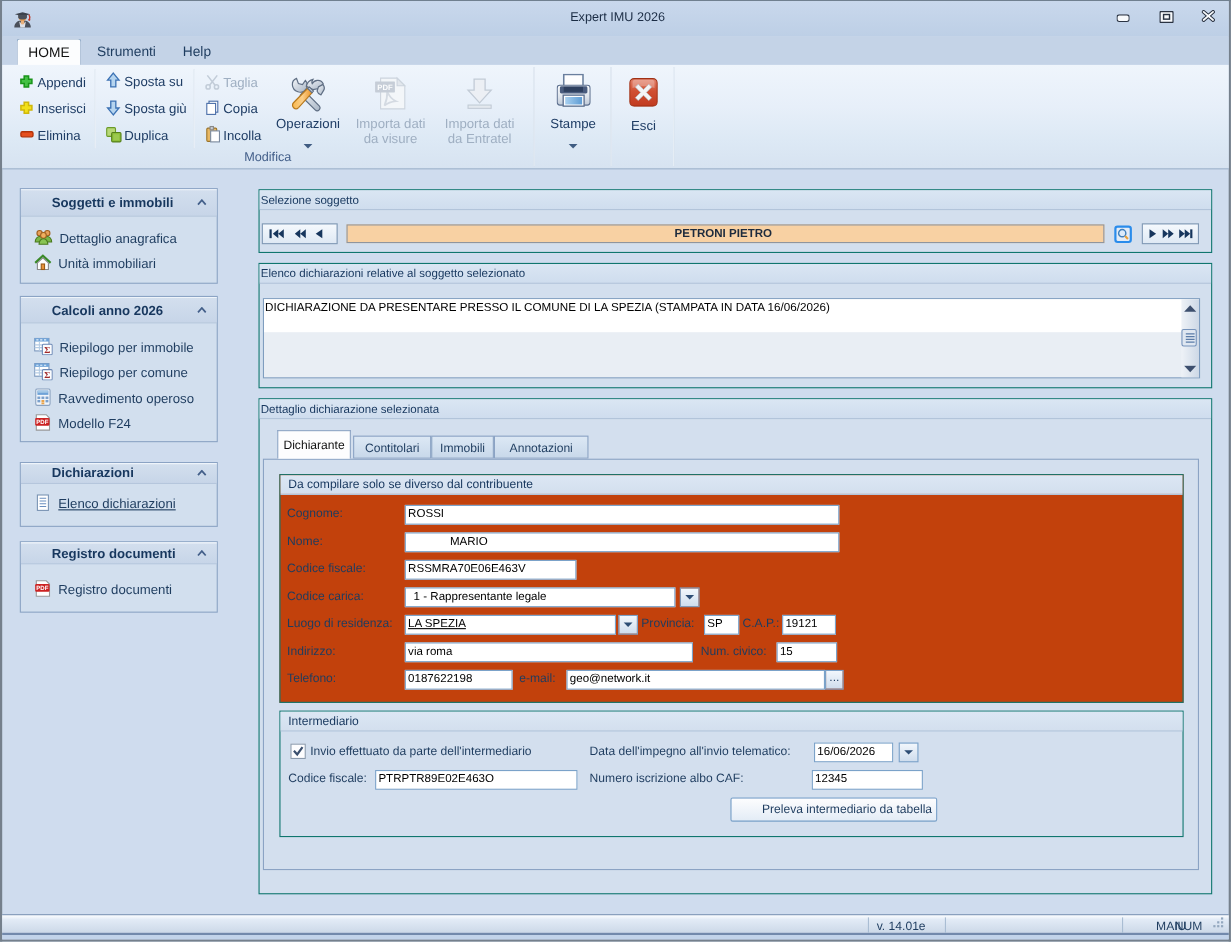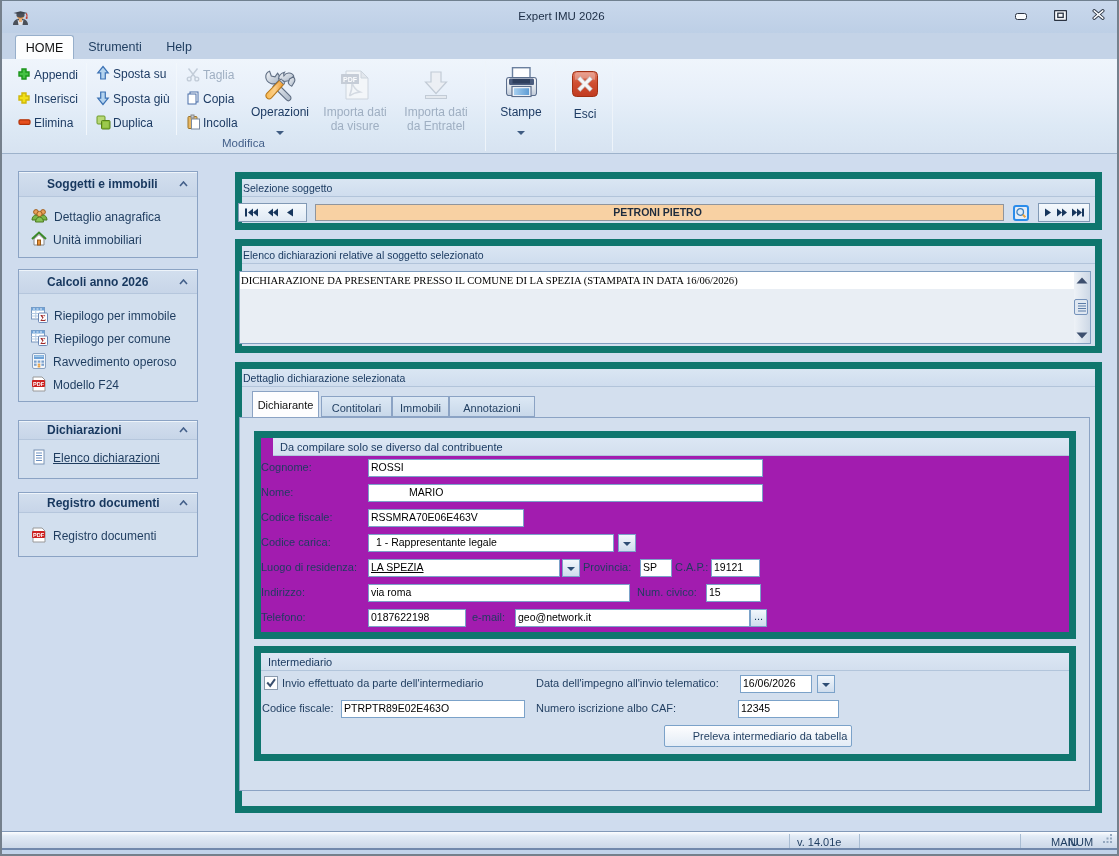--- a/index.html
+++ b/index.html
@@ -43,21 +43,21 @@
 
 .sp { position:absolute; left:16px; width:180px; background:#d2dfee; border:1px solid #8ba3c4; }
 .sp-h { position:relative; background:linear-gradient(#d3dfee,#c7d5e8);
   border-bottom:1px solid #b5c6dc; text-align:left; padding-left:28px; font-size:12px; font-weight:bold;
   color:#17375e; box-shadow:inset 0 1px 0 #eef4fa; }
 .sp-h .car { position:absolute; right:9px; top:50%; margin-top:-3px; }
 .sp-item { position:absolute; left:29px; height:23px; font-size:12px; color:#1e3c5f;
   line-height:23px; white-space:nowrap; }
 .sp-item svg { vertical-align:-3px; margin-right:6px; }
 
-.gb { position:absolute; background:#d3dfee; border:7px solid #0f766e; }
+.gb { position:absolute; background:#d3dfee; border:1px solid #0f766e; }
 .gb-h { height:18px; background:linear-gradient(#dae6f3,#cfddee); border-bottom:1px solid #b2c4da;
   font-size:10.5px; color:#17375e; line-height:18px; padding-left:1px; }
 .lbl { position:absolute; font-size:11px; color:#1e3c5f; white-space:nowrap; }
 .inp { position:absolute; height:18px; background:#fff; border:1px solid #7ba2c9;
   font-size:10.5px; color:#000; line-height:14px; padding-left:2px; white-space:nowrap; }
 .combtn { position:absolute; width:18px; height:18px;
   background:linear-gradient(#f2f7fc,#cfdded); border:1px solid #7ba2c9; text-align:center; line-height:15px; }
 .combtn .dropar { border-top-color:#2d4d74; vertical-align:2px; }
 
 .navbox { position:absolute; background:linear-gradient(#f5f9fd,#dfe9f4);
@@ -364,21 +364,21 @@
           <path d="M33 4.5v8l5-4z M38 4.5v8l5-4z"></path>
           <rect x="43" y="4.5" width="2" height="8"></rect>
         </g>
       </svg>
     </div>
 
     <div class="gb" style="left:233px; top:238px; width:867px; height:114px;">
       <div class="gb-h">Elenco dichiarazioni relative al soggetto selezionato</div>
     </div>
     <div class="abs" style="left:237px; top:270px; width:852px; height:73px; background:#e9eef4; border:1px solid #7f9dbf;">
-      <div style="height:17px; background:#fff; font-size:10.6px; line-height:17px; padding-left:1px; color:#000;font-family:Liberation Serif, serif;">DICHIARAZIONE DA PRESENTARE PRESSO IL COMUNE DI LA SPEZIA (STAMPATA IN DATA 16/06/2026)</div>
+      <div style="height:30px; background:#fff; font-size:10.6px; line-height:17px; padding-left:1px; color:#000;">DICHIARAZIONE DA PRESENTARE PRESSO IL COMUNE DI LA SPEZIA (STAMPATA IN DATA 16/06/2026)</div>
     </div>
     <div class="abs" style="left:1072px; top:271px; width:16px; height:71px; background:linear-gradient(90deg,#eef2f7,#cdd8e6);">
       <svg style="position:absolute; left:2px; top:5px;" width="12" height="7" viewBox="0 0 12 7">
           <path d="M6 0.5 L11.5 6.5 H0.5z" fill="#3d4f6e"></path>
         </svg>
       <div style="position:absolute; left:0px; top:27px; width:14px; height:16px; background:#dfe7f1; border:1px solid #7693bb; border-radius:2px;">
         <svg width="14" height="14" viewBox="0 0 14 14">
             <path d="M3 3.5h8M3 6h8M3 8.5h8M3 11h8" stroke="#5b7ca8" stroke-width="1.2"></path>
           </svg>
       </div>
@@ -389,21 +389,21 @@
 
     <div class="gb" style="left:233px; top:361px; width:867px; height:451px;">
       <div class="gb-h">Dettaglio dichiarazione selezionata</div>
     </div>
     <div class="dtab active" style="left:250px; width:67px;">Dichiarante</div>
     <div class="dtab" style="left:319px; width:71px;">Contitolari</div>
     <div class="dtab" style="left:390px; width:57px;">Immobili</div>
     <div class="dtab" style="left:447px; width:86px;">Annotazioni</div>
     <div class="abs" style="left:237px; top:416px; width:851px; height:374px; background:#d3dfee; border:1px solid #8ba3c4;"></div>
 
-    <div class="gb" style="left:252px; top:430px; width:822px; height:208px; background:#a21caf;padding-left:12px;">
+    <div class="gb" style="left:252px; top:430px; width:822px; height:208px; background:#c2410c;">
       <div class="gb-h" style="background:linear-gradient(#dce7f4,#d3dfee); border-bottom:1px solid #b2c5db; padding-left:7px; font-size:11px;">Da compilare solo se diverso dal contribuente</div>
     </div>
     <div class="lbl" style="left:259px; top:460px;">Cognome:</div>
     <div class="inp" style="left:366px; top:458px; width:395px;">ROSSI</div>
     <div class="lbl" style="left:259px; top:485px;">Nome:</div>
     <div class="inp" style="left:366px; top:483px; width:395px;padding-left:40px;">MARIO</div>
     <div class="lbl" style="left:259px; top:510px;">Codice fiscale:</div>
     <div class="inp" style="left:366px; top:508px; width:156px;">RSSMRA70E06E463V</div>
     <div class="lbl" style="left:259px; top:535px;">Codice carica:</div>
     <div class="inp" style="left:366px; top:533px; width:246px; padding-left:7px;">1 - Rappresentante legale</div>

